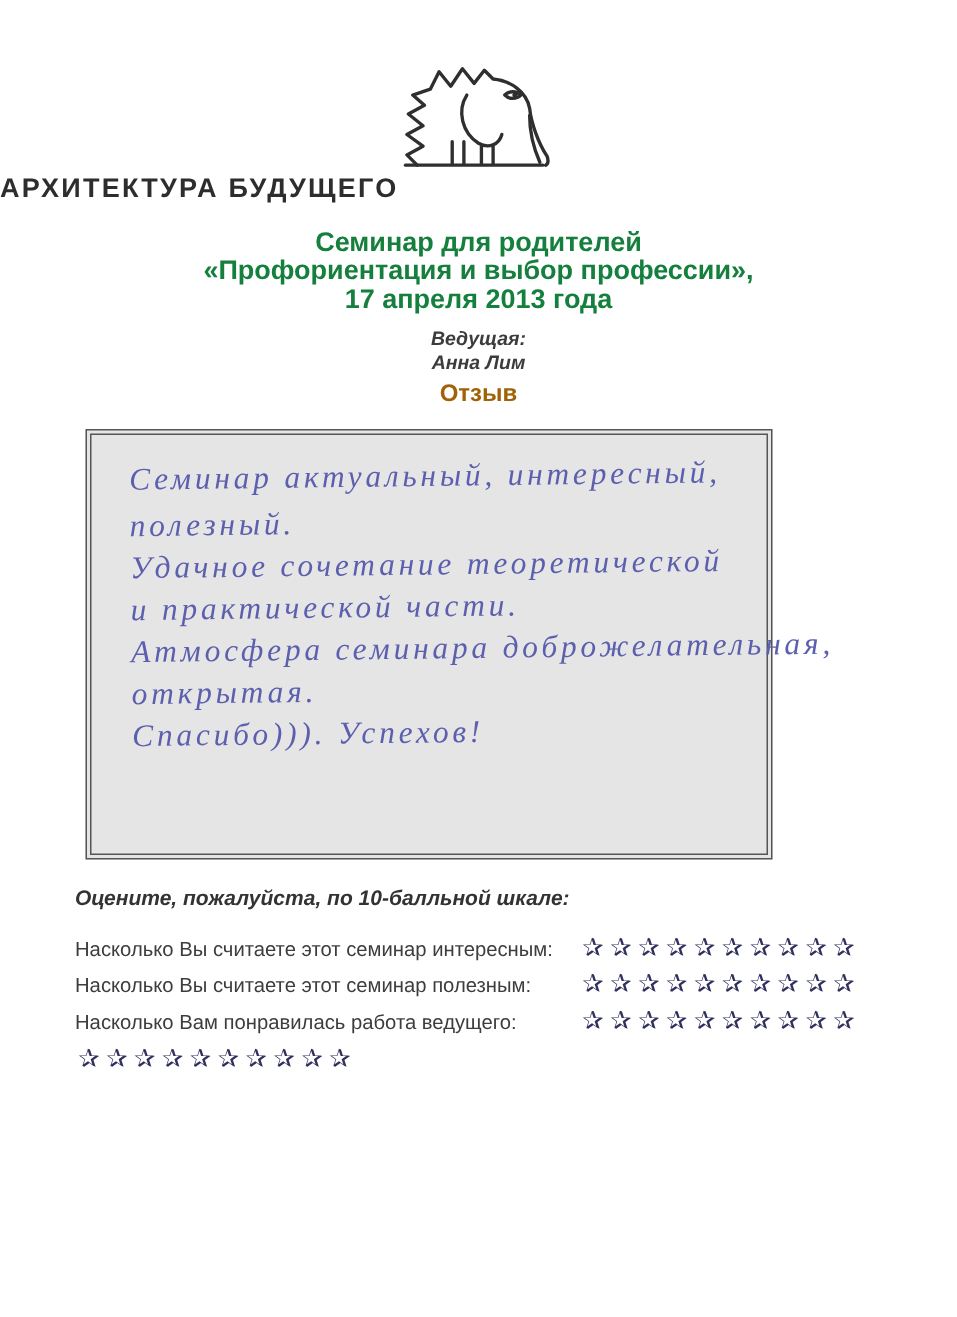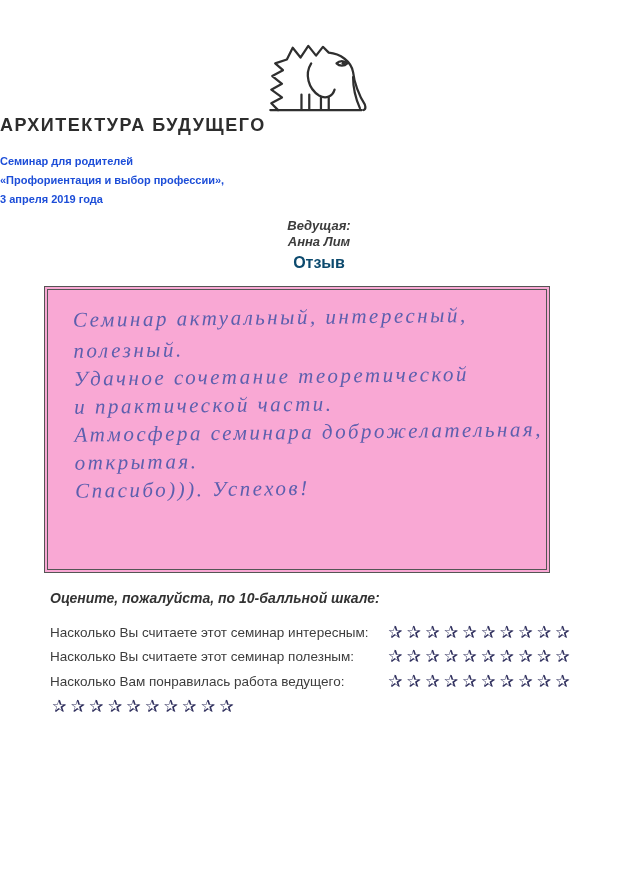--- a/index.html
+++ b/index.html
@@ -16,38 +16,38 @@
   .elephant-svg{display:block;margin:0 auto;}
   .logo-text{
     margin-top:1px;
     font-size:18px;font-weight:bold;letter-spacing:1.5px;
     color:#2d2d2d;
     font-family:"Liberation Sans",sans-serif;
   }
   
   .title-block{
     position:absolute;top:152px;left:0;width:100%;
-    font-weight:bold;
-    font-size:11px;line-height:19px;color:#1d4ed8;
+    text-align:center;font-weight:bold;
+    font-size:18px;line-height:19px;color:#15803d;
   }
   .host-block{
     position:absolute;top:218px;left:0;width:100%;
     text-align:center;font-weight:bold;font-style:italic;
     font-size:13px;line-height:15.5px;color:#3c3c3c;
   }
   .section-heading{
     position:absolute;top:254px;left:0;width:100%;
-    text-align:center;font-weight:bold;font-size:16px;color:#0c4a6e;
+    text-align:center;font-weight:bold;font-size:16px;color:#a16207;
   }
   
   .feedback-box{
-    position:absolute;left:44px;top:286px;width:506px;height:287px;
+    position:absolute;left:57px;top:286px;width:458px;height:287px;
     box-sizing:border-box;
     border:4px double #555;
-    background:#f9a8d4;
+    background:#e5e5e5;
   }
   .handwriting{
     padding:15px 6px 0 26px;
     font-family:"Liberation Serif",serif;
     font-style:italic;
     font-size:21px;
     letter-spacing:2.5px;
     color:#5c5fae;
     transform:rotate(-0.7deg);
     white-space:nowrap;
@@ -101,21 +101,21 @@
       </g>
 
       <circle cx="91" cy="24" r="1.8" fill="#2f2f2f"></circle>
     </svg>
     <div class="logo-text">АРХИТЕКТУРА БУДУЩЕГО</div>
   </div>
 
   <div class="title-block">
     <div>Семинар для родителей</div>
     <div>«Профориентация и выбор профессии»,</div>
-    <div>3 апреля 2019 года</div>
+    <div>17 апреля 2013 года</div>
   </div>
 
   <div class="host-block">
     <div>Ведущая:</div>
     <div>Анна Лим</div>
   </div>
 
   <div class="section-heading">Отзыв</div>
 
   <div class="feedback-box">

